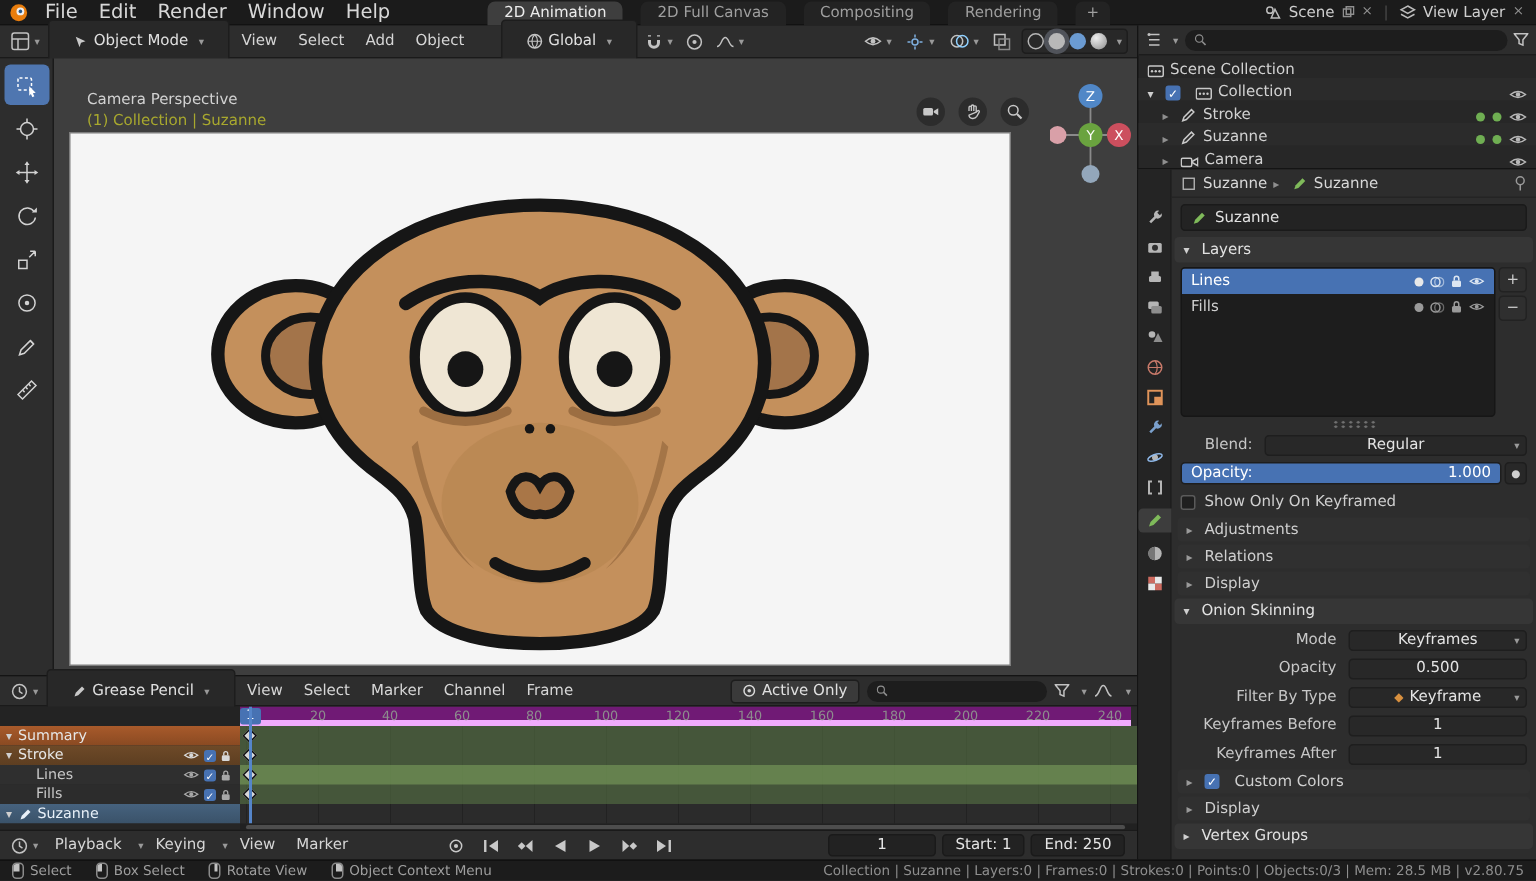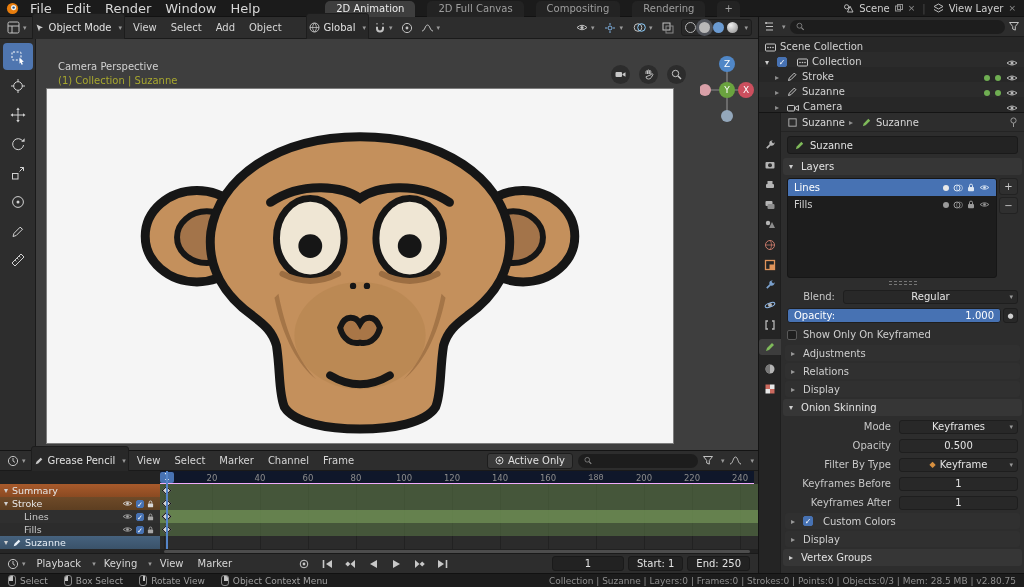--- a/index.html
+++ b/index.html
@@ -17,21 +17,21 @@
   .tabs{display:flex;align-items:flex-end;height:17px;margin-left:58px}
   .tab{padding:2px 11px 3px;font-size:10px;color:#9f9f9f;background:#232323;border-radius:5px 5px 0 0;margin-right:12px}
   .tab.active{background:#3e3e3e;color:#ececec}
   .tab.plus{padding:2px 7px 3px}
   .tb-right{margin-left:auto;display:flex;align-items:center;gap:5px;padding-right:8px;color:#cfcfcf}
   .tb-right .xico{color:#8f8f8f;font-size:9px}
   .tb-sep{color:#4a4a4a;margin:0 2px}
 
   
   #vheader{position:absolute;left:0;top:17px;width:758px;height:22px;background:#2d2d2d;display:flex;align-items:center;border-bottom:1px solid #1a1a1a;padding:0 4px;gap:2px}
-  .pill{display:flex;align-items:center;background:#282828;border:1px solid #1d1d1d;border-radius:3px;height:30px;padding:0 2px;color:#e0e0e0;gap:4px}
+  .pill{display:flex;align-items:center;background:#282828;border:1px solid #1d1d1d;border-radius:3px;height:30px;padding:0 16px;color:#e0e0e0;gap:4px}
   .hmenu{padding:0 6px;color:#d6d6d6}
   .hbtn{display:flex;align-items:center;padding:0 3px;height:17px}
   .vh-right{margin-left:auto;display:flex;align-items:center;gap:4px;padding-right:2px}
   .shadegroup{display:flex;align-items:center;background:#282828;border:1px solid #1d1d1d;border-radius:3px;height:17px;padding:0 3px;gap:3px}
   .shade{width:11px;height:11px;border-radius:50%}
   .s-wire{border:1.2px solid #b5b5b5}
   .s-solid{background:#b8b8b8}
   .s-solid.active{box-shadow:0 0 0 3px #50535a}
   .s-material{background:#6b9bd2}
   .s-rendered{background:radial-gradient(circle at 35% 30%,#efefef,#8a8a8a)}
@@ -101,21 +101,21 @@
   .ds-corner{height:13px;background:#232323}
   .ch{height:13px;display:flex;align-items:center;font-size:9.5px;color:#e6e6e6;padding:0 4px}
   .ch .chr{margin-left:auto;display:flex;gap:3px;align-items:center;padding-right:2px}
   .ch.summary{background:linear-gradient(#a85a2b,#8a4a22)}
   .ch.stroke{background:linear-gradient(#6e4a28,#5d3e21)}
   .ch.lay1{background:#2f2f2f;color:#c8c8c8;padding-left:24px}
   .ch.lay2{background:#2c2c2c;color:#c8c8c8;padding-left:24px}
   .ch.object{background:linear-gradient(#46627e,#3a5269);color:#e8f0f8}
   .ch.filler{flex:1;background:#262626}
   .ds-grid{flex:1;position:relative;background:#2b2b2b;overflow:hidden}
-  .ruler{position:absolute;left:0;top:0;right:4px;height:13px;background:#0f172a;border-bottom:1px solid #f0abfc}
+  .ruler{position:absolute;left:0;top:0;right:4px;height:13px;background:#701a75;border-bottom:4px solid #f0abfc}
   .tick{position:absolute;top:2px;transform:translateX(-50%);color:#8d8d8d;font-size:8.5px}
   .rows{position:absolute;left:0;top:13px;right:0;height:65px;background-image:repeating-linear-gradient(to right,rgba(0,0,0,.22) 0,rgba(0,0,0,.22) 1px,transparent 1px,transparent 48px);background-position:4px 0}
   .band{position:absolute;left:0;top:0;right:0;height:52px;background:rgba(96,130,74,.5)}
   .bandbright{position:absolute;left:0;top:26px;right:0;height:13px;background:rgba(128,166,94,.55)}
   .kf{position:absolute;width:7px;height:7px;background:#d6d6d6;border:1px solid #111;transform:rotate(45deg);left:2.5px}
   .cfline{position:absolute;left:5.5px;top:0;bottom:5px;width:2px;background:#5585c9}
   .cfbadge{position:absolute;left:0;top:1px;background:#4772b3;color:#fff;font-size:9px;border-radius:2px;padding:0 4px;height:11px;line-height:11px}
   .hscroll{position:absolute;left:0;right:0;bottom:0;height:5px;background:#212121}
   .hthumb{position:absolute;left:4px;right:8px;top:1px;height:3px;background:#4d4d4d;border-radius:2px}
 
@@ -823,21 +823,21 @@
       <div class="ruler">
         <span class="cfbadge">1</span>
       <span class="tick" style="left: 52px;">20</span>
           <span class="tick" style="left: 100px;">40</span>
           <span class="tick" style="left: 148px;">60</span>
           <span class="tick" style="left: 196px;">80</span>
           <span class="tick" style="left: 244px;">100</span>
           <span class="tick" style="left: 292px;">120</span>
           <span class="tick" style="left: 340px;">140</span>
           <span class="tick" style="left: 388px;">160</span>
-          <span class="tick" style="left: 436px; font-family: Liberation Mono, monospace;">180</span>
+          <span class="tick" style="left: 436px;">180</span>
           <span class="tick" style="left: 484px;">200</span>
           <span class="tick" style="left: 532px;">220</span>
           <span class="tick" style="left: 580px;">240</span>
         </div>
       <div class="rows">
         <div class="band"></div>
         <div class="bandbright"></div>
         <div class="kf" style="top:3px"></div>
         <div class="kf" style="top:16px"></div>
         <div class="kf" style="top:29px"></div>

